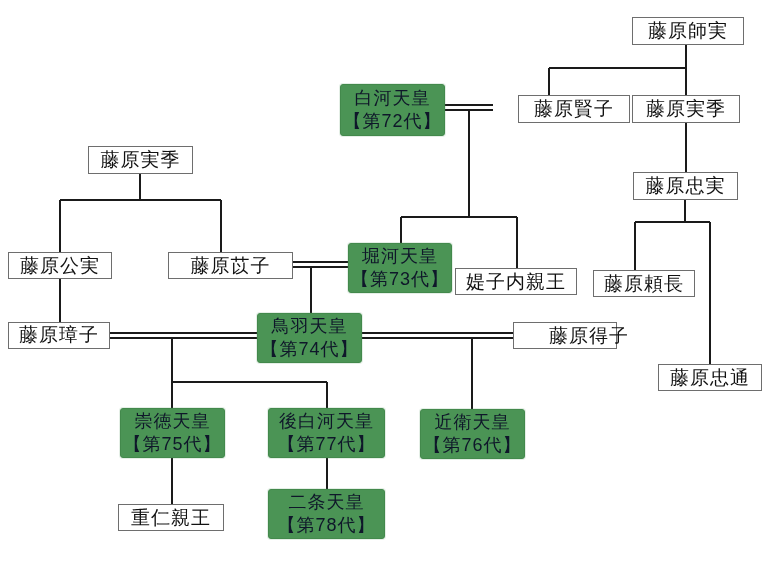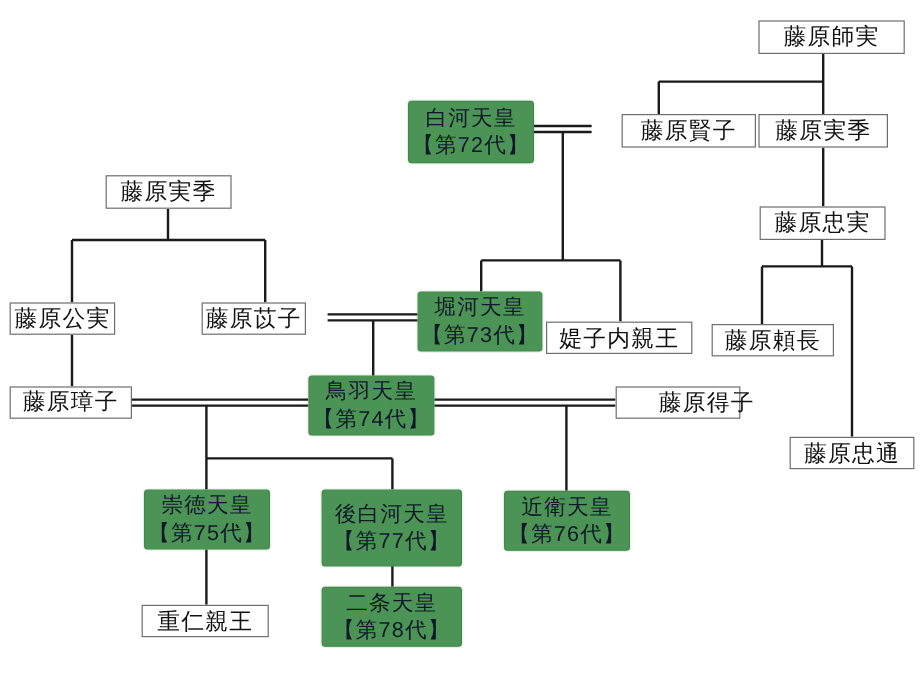--- a/index.html
+++ b/index.html
@@ -47,39 +47,39 @@
     <path d="M172 338 L172 382 M172 382 L327 382 M172 382 L172 408 M327 382 L327 408"></path>
 
     <path d="M362 333 L513 333 M362 338 L513 338"></path>
     <path d="M472 338 L472 409"></path>
 
     <path d="M172 458 L172 504"></path>
 
     <path d="M327 458 L327 489"></path>
   </svg>
 
-  <div class="box" style="left:632px;top:17px;width:122px;height:28px;">
+  <div class="box" style="left:632px;top:17px;width:112px;height:28px;">
       <span>藤原師実</span>
     </div>
   <div class="box" style="left:518px;top:95px;width:112px;height:28px;text-align:right;">
       <span>藤原賢子</span>
     </div>
   <div class="box" style="left:632px;top:95px;width:108px;height:28px;">
       <span>藤原実季</span>
     </div>
   <div class="box" style="left:88px;top:146px;width:105px;height:28px;">
       <span>藤原実季</span>
     </div>
   <div class="box" style="left:633px;top:172px;width:105px;height:28px;">
       <span>藤原忠実</span>
     </div>
-  <div class="box" style="left:8px;top:252px;width:88px;height:27px;">
+  <div class="box" style="left:8px;top:252px;width:104px;height:27px;">
       <span>藤原公実</span>
     </div>
-  <div class="box" style="left:168px;top:252px;width:87px;height:27px;">
+  <div class="box" style="left:168px;top:252px;width:125px;height:27px;">
       <span>藤原苡子</span>
     </div>
   <div class="box" style="left:455px;top:268px;width:122px;height:27px;">
       <span>媞子内親王</span>
     </div>
   <div class="box" style="left:593px;top:270px;width:102px;height:27px;">
       <span>藤原頼長</span>
     </div>
   <div class="box" style="left:8px;top:322px;width:102px;height:27px;align-items:flex-end;">
       <span>藤原璋子</span>
@@ -103,21 +103,21 @@
     <span class="gen">【第73代】</span>
   </div>
   <div class="box emperor" style="left:257px;top:313px;width:105px;height:50px;">
     <span>鳥羽天皇</span>
     <span class="gen">【第74代】</span>
   </div>
   <div class="box emperor" style="left:120px;top:408px;width:105px;height:50px;">
     <span>崇徳天皇</span>
     <span class="gen">【第75代】</span>
   </div>
-  <div class="box emperor" style="left:268px;top:408px;width:117px;height:64px;">
+  <div class="box emperor" style="left:268px;top:408px;width:117px;height:50px;">
     <span>後白河天皇</span>
     <span class="gen">【第77代】</span>
   </div>
   <div class="box emperor" style="left:420px;top:409px;width:105px;height:50px;">
     <span>近衛天皇</span>
     <span class="gen">【第76代】</span>
   </div>
   <div class="box emperor" style="left:268px;top:489px;width:117px;height:50px;">
     <span>二条天皇</span>
     <span class="gen">【第78代】</span>

